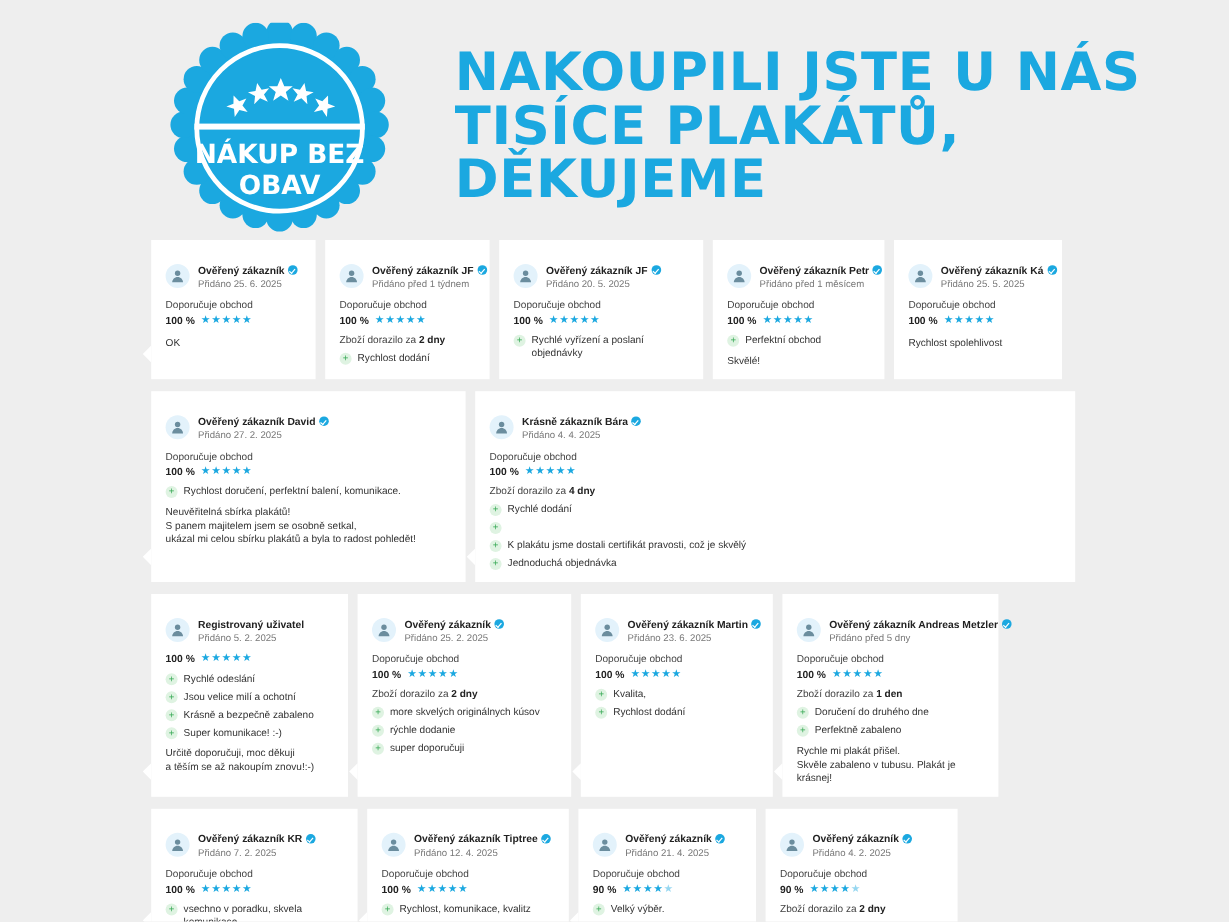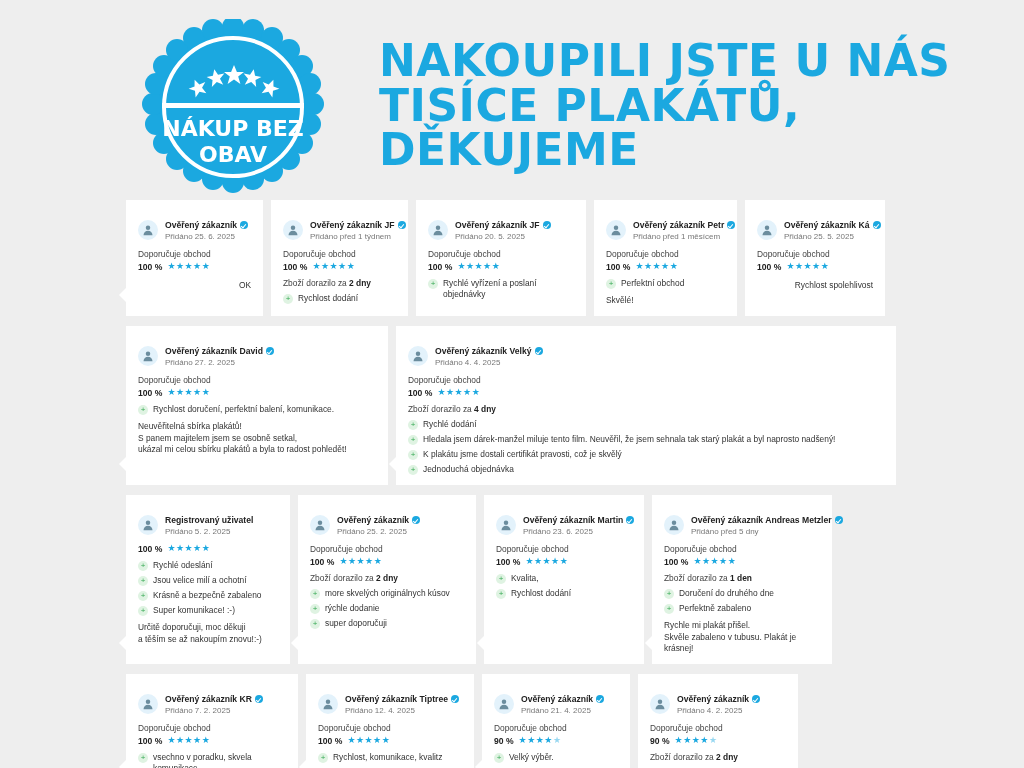--- a/index.html
+++ b/index.html
@@ -134,21 +134,21 @@
     width: 10px; height: 10px; border-radius: 50%;
     background: #dff3e2; color: #35a853;
     font-size: 8px; line-height: 10px; text-align: center;
     margin-top: 1px;
   }
   .freetext {
     font-size: 8.4px; color: #333; line-height: 1.35;
     margin-top: 6px;
     white-space: pre-line;
   }
-  .freetext.first { margin-top: 2px; text-align: right; }
+  .freetext.first { margin-top: 2px; }
 </style>
 </head>
 <body>
 
 <div class="page">
 
   <div class="header">
     <div class="badge-wrap">
       <svg class="badge-svg" width="215" height="178" viewBox="0 0 215 178" xmlns="http://www.w3.org/2000/svg">
         <g transform="translate(107,88)">
@@ -376,40 +376,39 @@
           <div class="tail"></div>
           <div class="card-head">
             <div class="avatar">
               <svg width="12" height="12" viewBox="0 0 16 16">
                 <circle cx="8" cy="5" r="3" fill="#6b8d9e"></circle>
                 <path d="M2 15c0-3.3 2.7-6 6-6s6 2.7 6 6" fill="#6b8d9e"></path>
               </svg>
             </div>
             <div class="name-block">
               <div class="uname">
-                <span>Ověřený zákazník Velký</span>
+                <span>Krásně zákazník Bára</span>
                 <span class="verified"></span>
               </div>
               <div class="date">Přidáno 4. 4. 2025</div>
             </div>
           </div>
           <div class="recom">Doporučuje obchod</div>
           <div class="score-line">
             <span class="pct">100 %</span>
             <span class="stars">★★★★★</span>
           </div>
           <div class="delivery">Zboží dorazilo za <b>4 dny</b></div>
           <div class="pros">
             <div class="pro">
               <span class="plus">+</span>
               <span>Rychlé dodání</span>
             </div>
             <div class="pro">
               <span class="plus">+</span>
-              <span>Hledala jsem dárek-manžel miluje tento film. Neuvěřil, že jsem sehnala tak starý plakát a byl naprosto nadšený!</span>
             </div>
             <div class="pro">
               <span class="plus">+</span>
               <span>K plakátu jsme dostali certifikát pravosti, což je skvělý</span>
             </div>
             <div class="pro">
               <span class="plus">+</span>
               <span>Jednoduchá objednávka</span>
             </div>
           </div>

